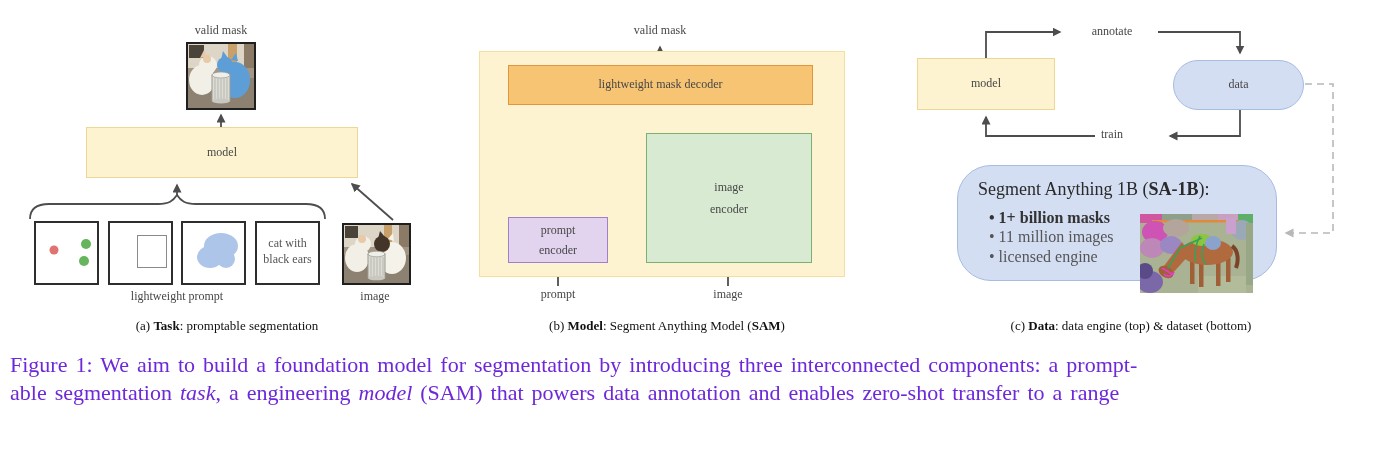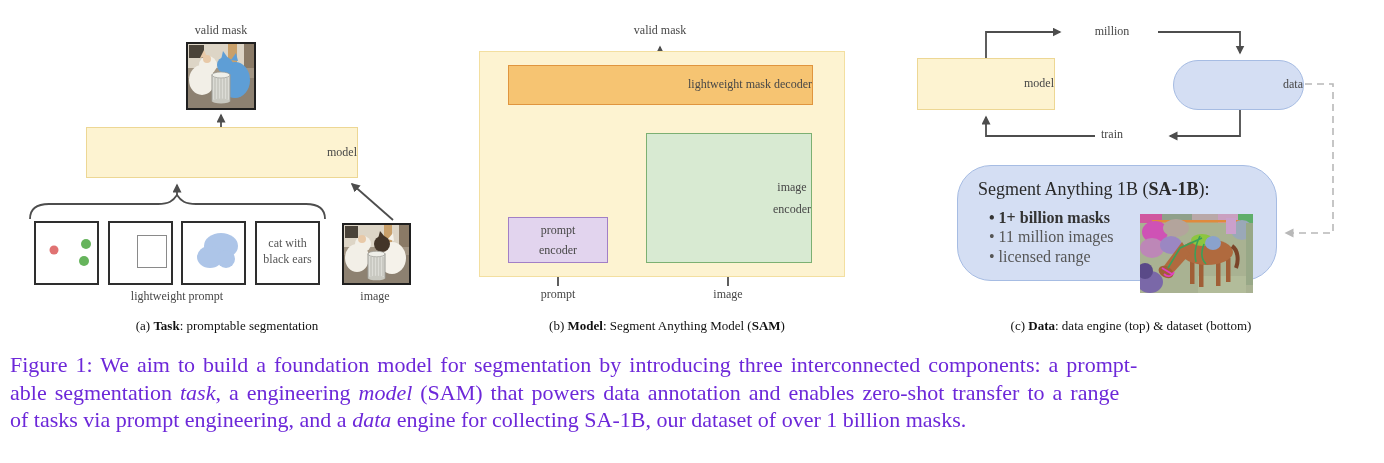--- a/index.html
+++ b/index.html
@@ -16,21 +16,21 @@
   #ahg path{fill:var(--dashed);}
   
   .dlabel{color:var(--diagram-text);font-size:12px;text-align:center;line-height:1.15;}
   
   .ybox{background:var(--yellow-fill);border:1.5px solid var(--yellow-border);}
   .obox{background:var(--orange-fill);border:1.5px solid var(--orange-border);}
   .pbox{background:var(--purple-fill);border:1.5px solid var(--purple-border);}
   .gbox{background:var(--green-fill);border:1.5px solid var(--green-border);}
   .bluepill{background:var(--blue-fill);border:1.5px solid var(--blue-border);border-radius:26px;}
   .bigblue{background:var(--blue-fill);border:1.5px solid var(--blue-border);border-radius:34px;}
-  .centerflex{display:flex;align-items:center;justify-content:flex-end;}
+  .centerflex{display:flex;align-items:center;justify-content:center;}
   .promptbox{background:#ffffff;border:2px solid var(--box-border-dark);}
   
   .sa1b-title{font-size:18px;color:#2a2a2a;white-space:nowrap;}
   .sa1b-bullets{margin:0;padding:0;list-style:none;font-size:16px;color:#555555;line-height:19.3px;}
   .sa1b-bullets li::before{content:"• ";}
   .sa1b-bullets li.b-bold{font-weight:bold;color:#333333;font-family:Liberation Serif, serif;}
   
   .subcap{font-size:13px;color:#111111;text-align:center;white-space:nowrap;}
   .figcap{font-size:22px;color:#6d28d9;line-height:27.5px;}
   .figcap .wide{word-spacing:2.5px;}
@@ -179,31 +179,31 @@
 <div class="abs subcap" style="left:467px;top:318px;width:400px;">
   <span>(b) </span><b>Model</b><span>: Segment Anything Model (</span><b>SAM</b><span>)</span>
 </div>
 
 <div class="abs ybox centerflex" style="left:917px;top:58px;width:138px;height:52px;">
   <span class="dlabel">model</span>
 </div>
 <div class="abs bluepill centerflex" style="left:1173px;top:60px;width:131px;height:50px;">
   <span class="dlabel">data</span>
 </div>
-<div class="abs dlabel" style="left:1062px;top:25px;width:100px;">million</div>
+<div class="abs dlabel" style="left:1062px;top:25px;width:100px;">annotate</div>
 <div class="abs dlabel" style="left:1072px;top:128px;width:80px;">train</div>
 
 <div class="abs bigblue" style="left:957px;top:165px;width:320px;height:116px;">
   <div class="abs sa1b-title" style="left:20px;top:13px;">
     <span>Segment Anything 1B (</span><b>SA-1B</b><span>):</span>
   </div>
   <ul class="sa1b-bullets abs" style="left:31px;top:42px;width:150px;">
     <li class="b-bold">1+ billion masks</li>
     <li>11 million images</li>
-    <li>licensed range</li>
+    <li>licensed engine</li>
   </ul>
   <div class="abs" style="left:182px;top:48px;width:113px;height:79px;">
     <svg width="113" height="79" viewBox="0 0 113 79">
       <rect x="0" y="0" width="113" height="79" fill="#a9b292"></rect>
       <rect x="0" y="0" width="22" height="9" fill="#d0579f"></rect>
       <rect x="22" y="0" width="30" height="8" fill="#8fa08a"></rect>
       <rect x="52" y="0" width="26" height="8" fill="#b9a8a8"></rect>
       <rect x="78" y="0" width="20" height="9" fill="#caa0c0"></rect>
       <rect x="98" y="0" width="15" height="9" fill="#5fae6a"></rect>
       <rect x="12" y="6" width="88" height="2.5" fill="#e08a3c"></rect>
@@ -235,16 +235,13 @@
 
 <div class="abs subcap" style="left:931px;top:318px;width:400px;">
   <span>(c) </span><b>Data</b><span>: data engine (top) &amp; dataset (bottom)</span>
 </div>
 
 <div class="abs figcap" style="left:10px;top:351px;width:1368px;">
   <div class="wide">Figure 1: We aim to build a foundation model for segmentation by introducing three interconnected components: a prompt-</div>
   <div class="wide">
     <span>able segmentation </span><i>task</i><span>, a engineering </span><i>model</i><span> (SAM) that powers data annotation and enables zero-shot transfer to a range</span>
   </div>
-  <div>
-    <span>of tasks via prompt engineering, and a </span><i>data</i><span> engine for collecting SA-1B, our dataset of over 1 billion masks.</span>
-  </div>
 </div>
 
 </body></html>

